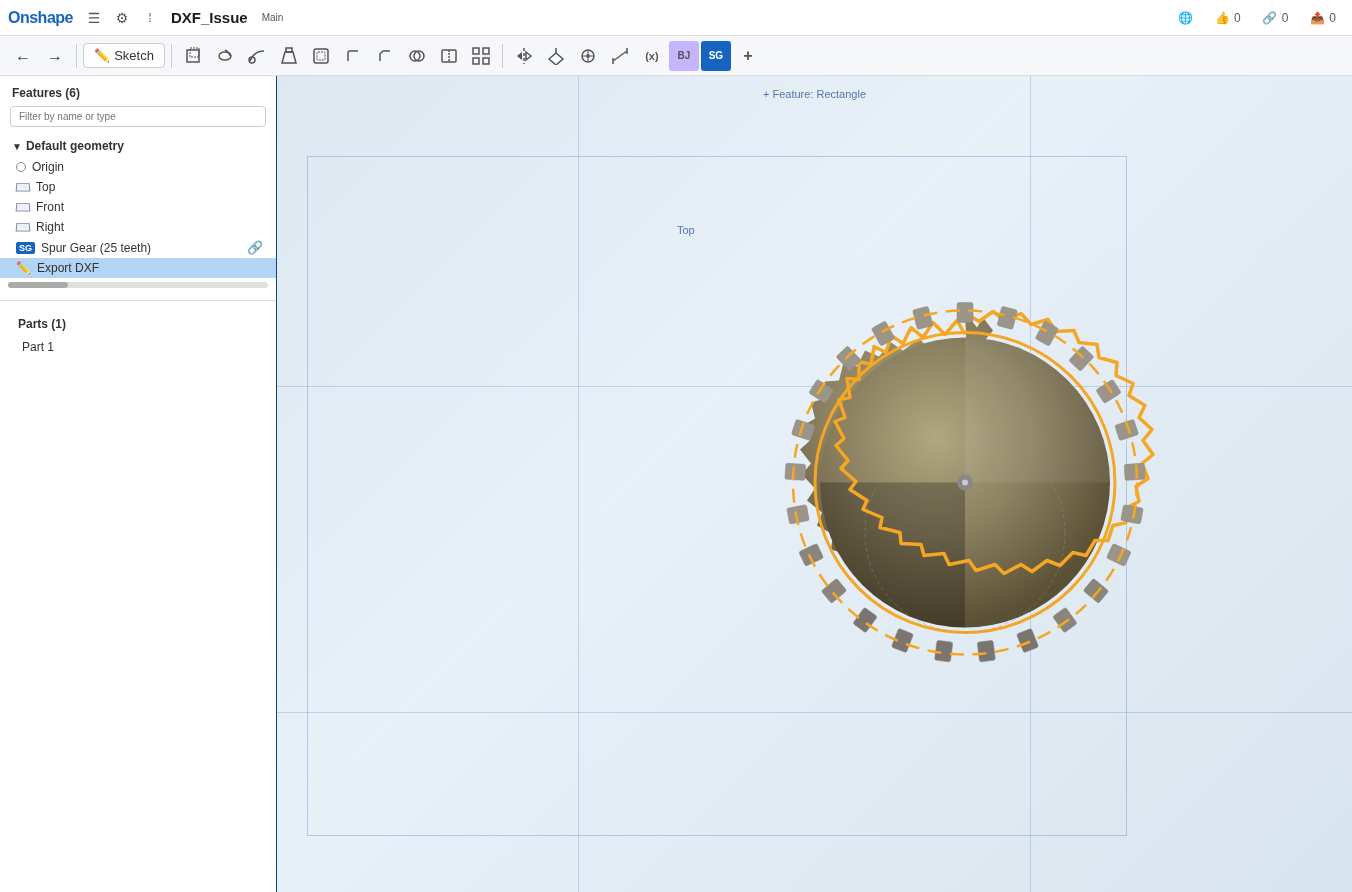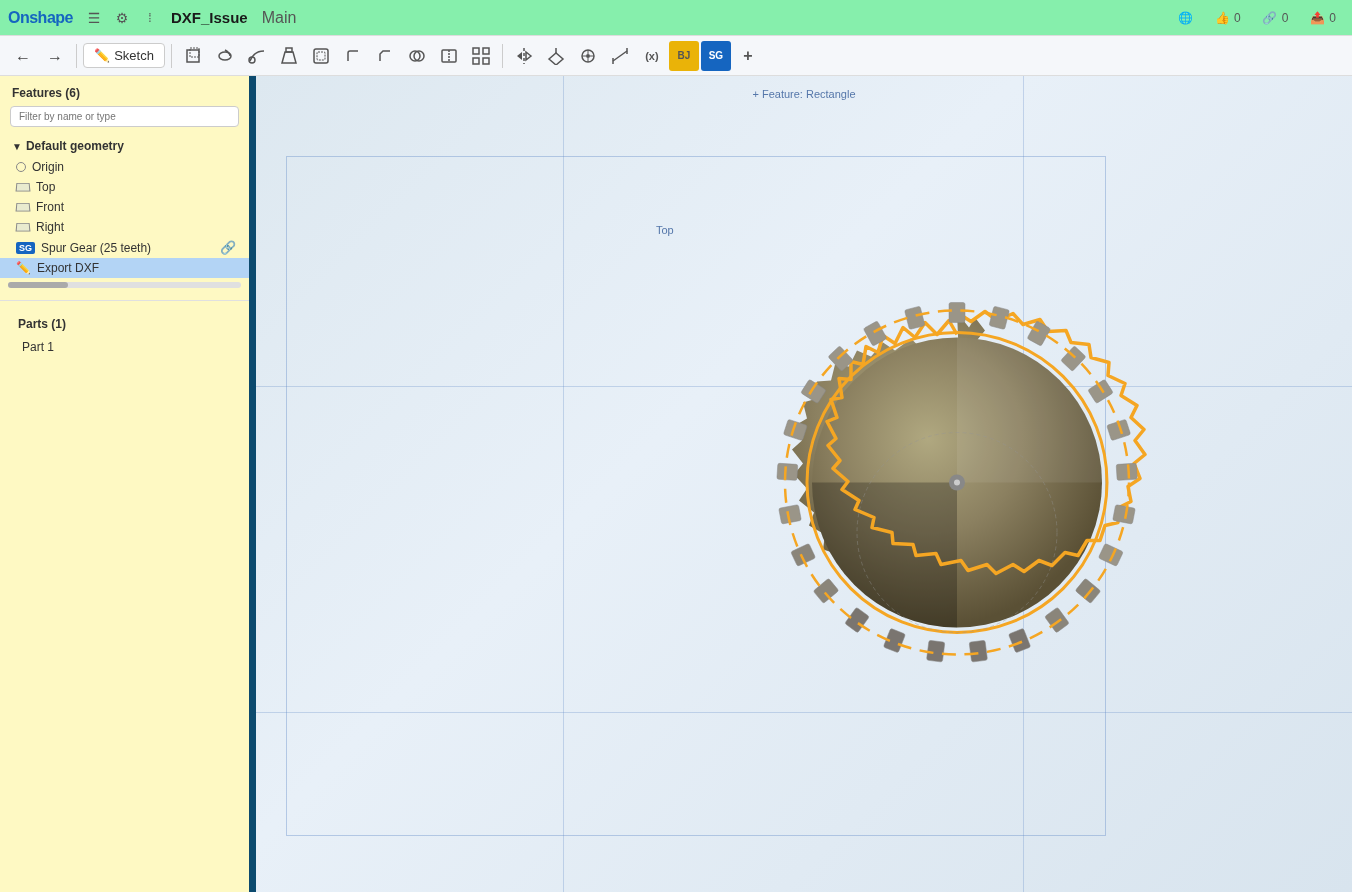--- a/index.html
+++ b/index.html
@@ -3,21 +3,21 @@
   <meta charset="utf-8">
   <style>
     * { box-sizing: border-box; margin: 0; padding: 0; }
     body { font-family: 'Segoe UI', Arial, sans-serif; font-size: 13px; background: #e8eef4; overflow: hidden; width: 1352px; height: 892px; }
 
     
     #topbar {
       display: flex;
       align-items: center;
       height: 36px;
-      background: #86efac;
+      background: #ffffff;
       border-bottom: 1px solid #ddd;
       padding: 0 8px;
       gap: 6px;
       z-index: 10;
       position: relative;
     }
     .onshape-logo {
       color: #1565c0;
       font-weight: 900;
       font-size: 16px;
@@ -36,21 +36,21 @@
       font-size: 14px;
     }
     .doc-title {
       font-weight: 700;
       font-size: 15px;
       color: #1a1a1a;
       margin: 0 4px;
     }
     .branch-label {
       color: #555;
-      font-size: 16px;
+      font-size: 10px;
       margin: 0 4px;
     }
     .topbar-action {
       display: flex;
       align-items: center;
       gap: 4px;
       padding: 2px 8px;
       border-radius: 3px;
       cursor: pointer;
       color: #555;
@@ -95,23 +95,23 @@
     }
 
     
     #main {
       display: flex;
       height: calc(892px - 76px);
     }
 
     
     #sidebar {
-      width: 256px;
-      background: #fef9c3;
-      border-right: 7px solid #0c4a6e;
+      width: 277px;
+      background: #ffffff;
+      border-right: 1px solid #0c4a6e;
       display: flex;
       flex-direction: column;
       flex-shrink: 0;
       overflow: hidden;
     }
     .sidebar-section-header {
       padding: 10px 12px 6px;
       font-weight: 600;
       font-size: 12px;
       color: #333;
@@ -391,21 +391,21 @@
       </svg>
   </div>
   <div class="tb-btn">
     <svg width="18" height="18" viewBox="0 0 18 18">
         <line x1="2" y1="14" x2="16" y2="4" stroke="#555" stroke-width="1.5"></line>
         <line x1="2" y1="11" x2="2" y2="17" stroke="#555" stroke-width="1.5"></line>
         <line x1="16" y1="1" x2="16" y2="7" stroke="#555" stroke-width="1.5"></line>
       </svg>
   </div>
   <div class="tb-btn" style="font-size:11px; font-weight:700; color:#555;">(x)</div>
-  <div class="tb-btn" style="font-size:10px; font-weight:700; color:#555; background:#eab308; border-radius:3px;">BJ</div>
+  <div class="tb-btn" style="font-size:10px; font-weight:700; color:#555; background:#c4b5fd; border-radius:3px;">BJ</div>
   <div class="tb-btn" style="font-size:10px; font-weight:700; color:#fff; background:#1565c0; border-radius:3px;">SG</div>
   <div class="tb-btn" style="font-size:16px; font-weight:700; color:#555;">+</div>
 </div>
 
 <div id="main">
 
   <div id="sidebar">
     <div class="sidebar-section-header">Features (6)</div>
     <input class="filter-input" type="text" placeholder="Filter by name or type" style="">
 

